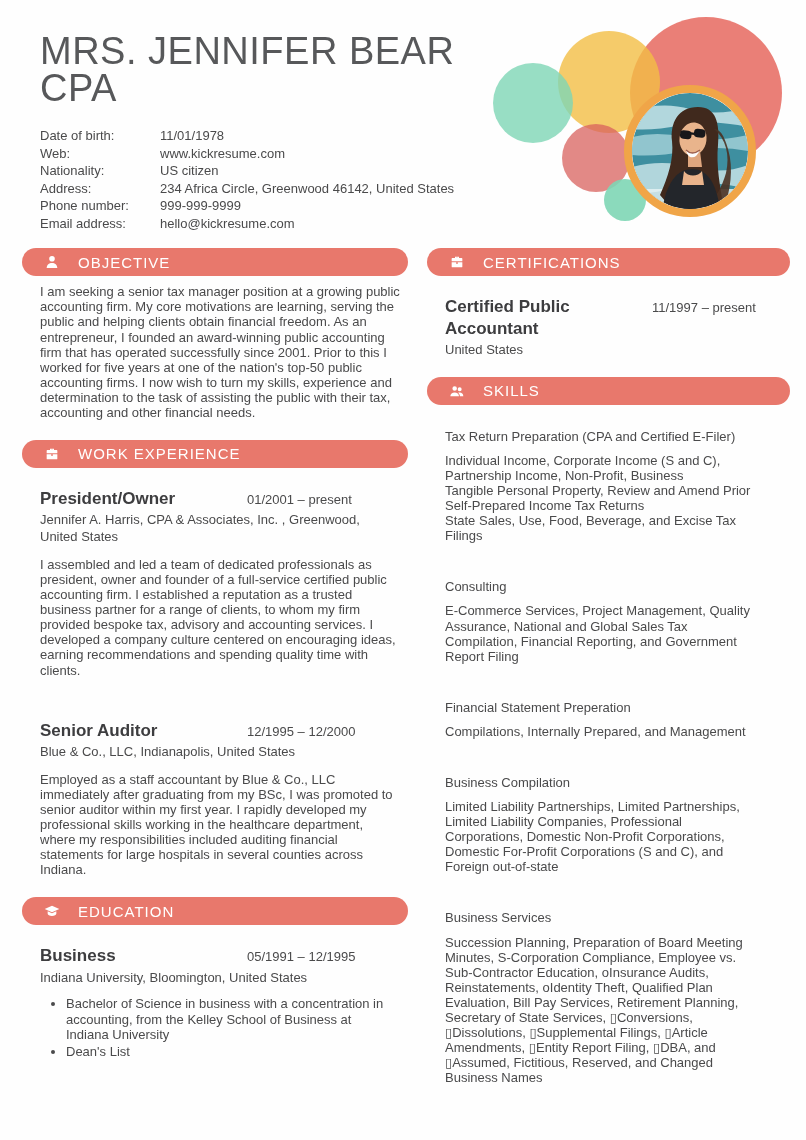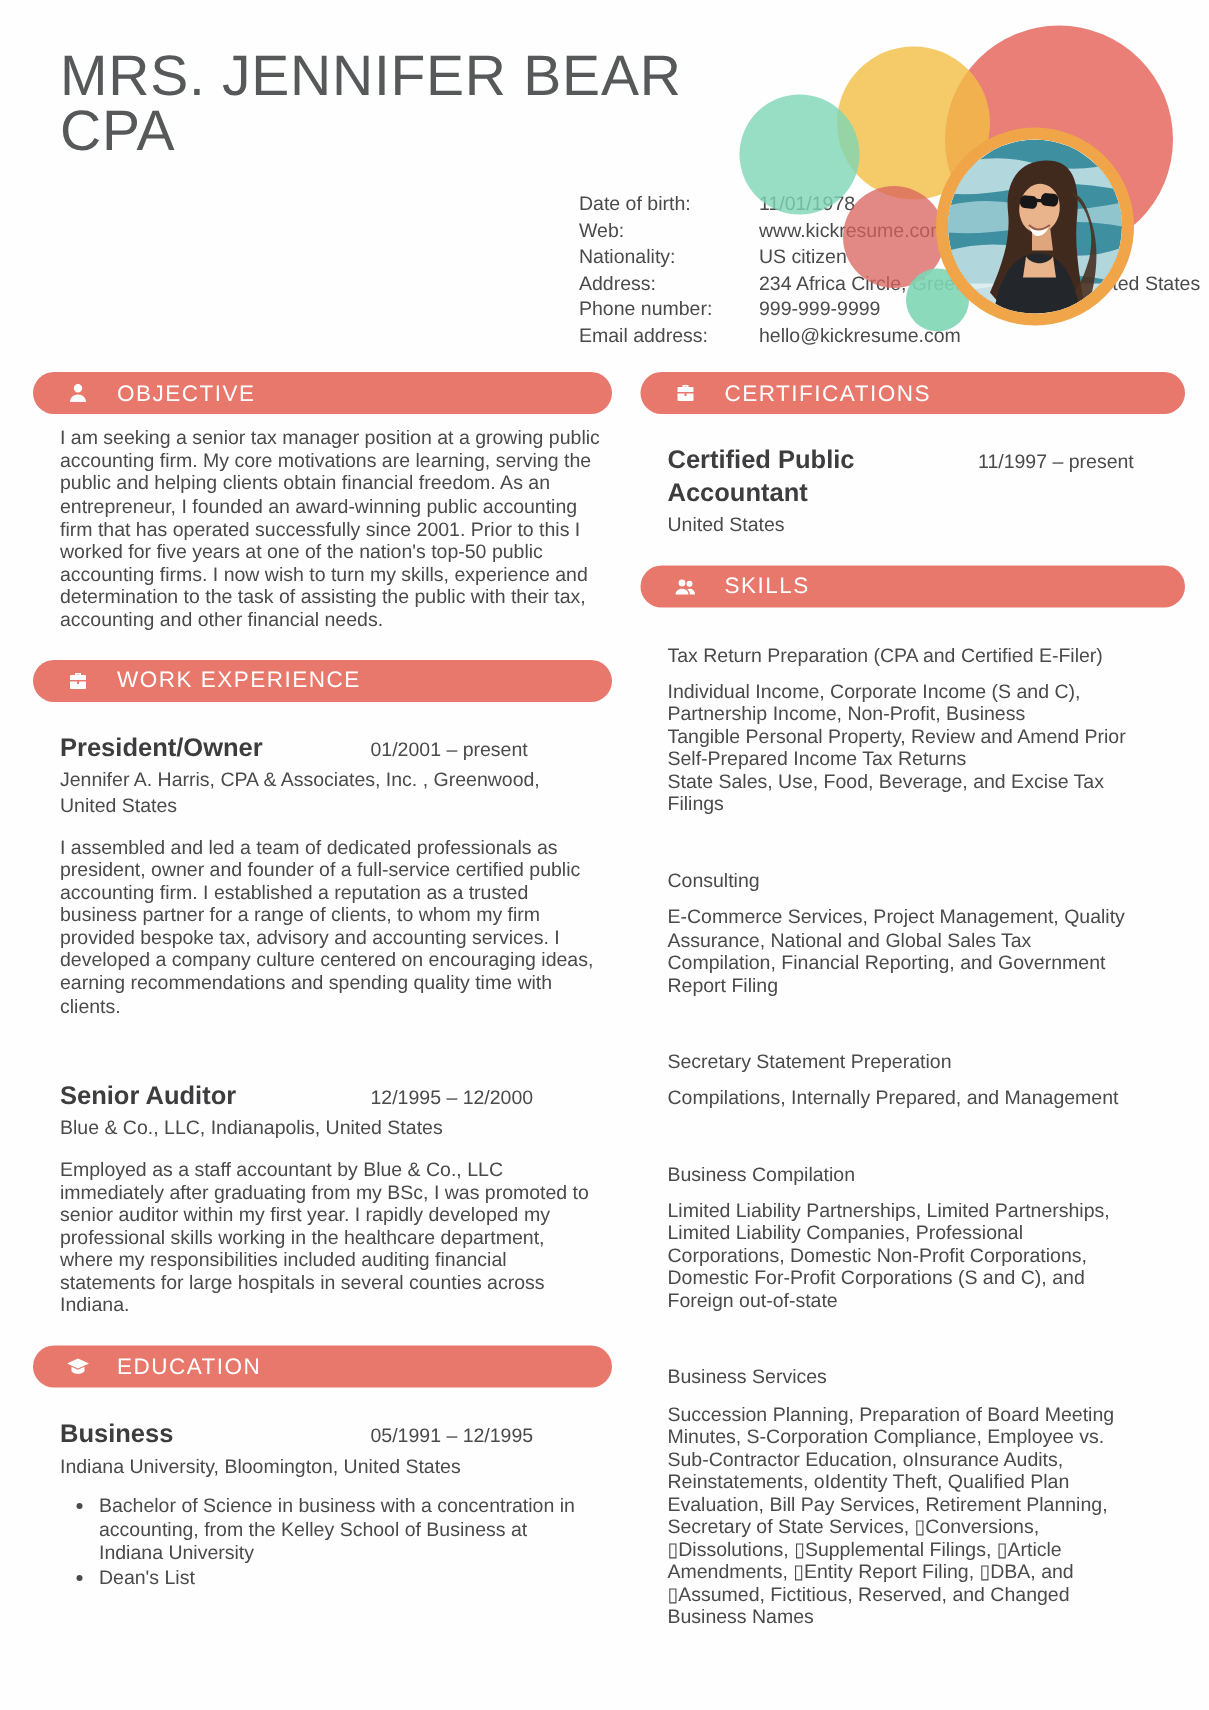--- a/index.html
+++ b/index.html
@@ -10,21 +10,21 @@
     font-family:"Liberation Sans","DejaVu Sans",sans-serif;
     font-size:13px; line-height:1.16; color:#4a4a4b; overflow:hidden;
   }
   
   .header { padding:33px 0 0 40px; }
   h1.name {
     width:460px; font-size:38px; line-height:37px; font-weight:400;
     color:#57585a; letter-spacing:0.5px;
   }
   .details { margin-top:20px; }
-  .detail-row { display:flex; align-items:flex-end; line-height:1.35;justify-content:flex-end; }
+  .detail-row { display:flex; align-items:flex-end; line-height:1.35; }
   .detail-label { width:120px; flex:none; }
   .detail-value { width:300px; }
   
   .decor { position:absolute; left:0; top:0; width:806px; height:260px; pointer-events:none; }
   .circle { position:absolute; border-radius:50%; }
   .c1 { left:630px; top:17px;  width:152px; height:152px; opacity:.92; }
   .c2 { left:558px; top:31px;  width:102px; height:102px; opacity:.80; }
   .c3 { left:493px; top:63px;  width:80px;  height:80px;  opacity:.80; }
   .c4 { left:562px; top:124px; width:68px;  height:68px;  opacity:.75; }
   .c5 { left:604px; top:179px; width:42px;  height:42px;  opacity:.90; }
@@ -251,21 +251,21 @@
             </div>
 
             <div class="skill-group">
               <div class="skill-name">Consulting</div>
               <div class="skill-details">
                 <div>E-Commerce Services, Project Management, Quality Assurance, National and Global Sales Tax Compilation, Financial Reporting, and Government Report Filing</div>
               </div>
             </div>
 
             <div class="skill-group">
-              <div class="skill-name">Secretary Statement Preperation</div>
+              <div class="skill-name">Financial Statement Preperation</div>
               <div class="skill-details">
                 <div>Compilations, Internally Prepared, and Management</div>
               </div>
             </div>
 
             <div class="skill-group">
               <div class="skill-name">Business Compilation</div>
               <div class="skill-details">
                 <div>Limited Liability Partnerships, Limited Partnerships, Limited Liability Companies, Professional Corporations, Domestic Non-Profit Corporations, Domestic For-Profit Corporations (S and C), and Foreign out-of-state</div>
               </div>

